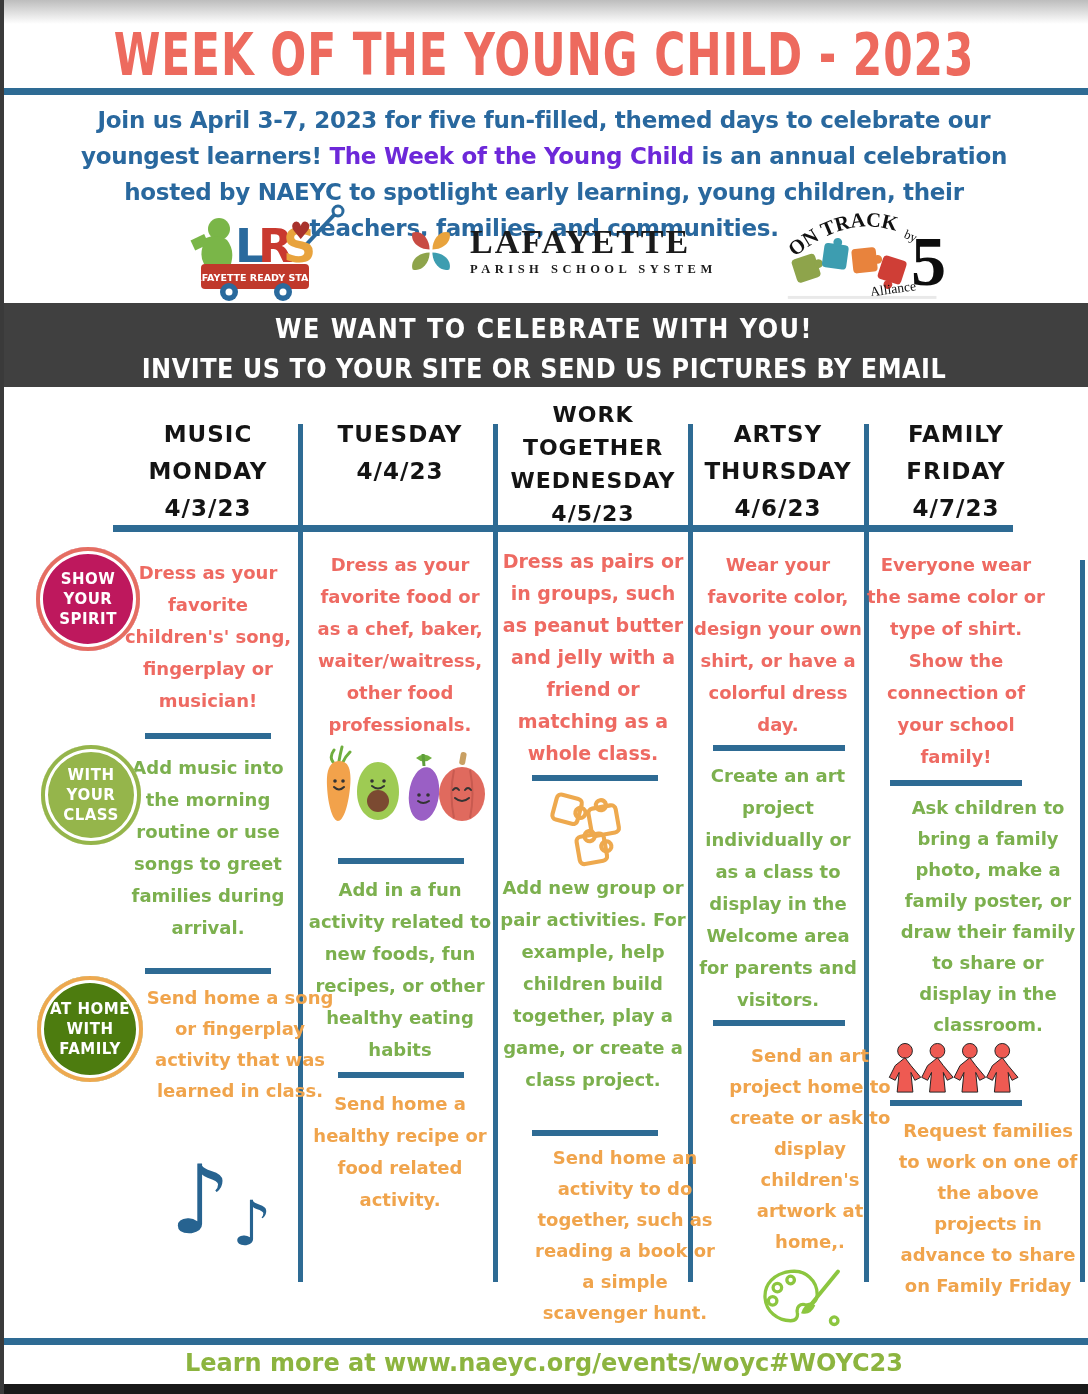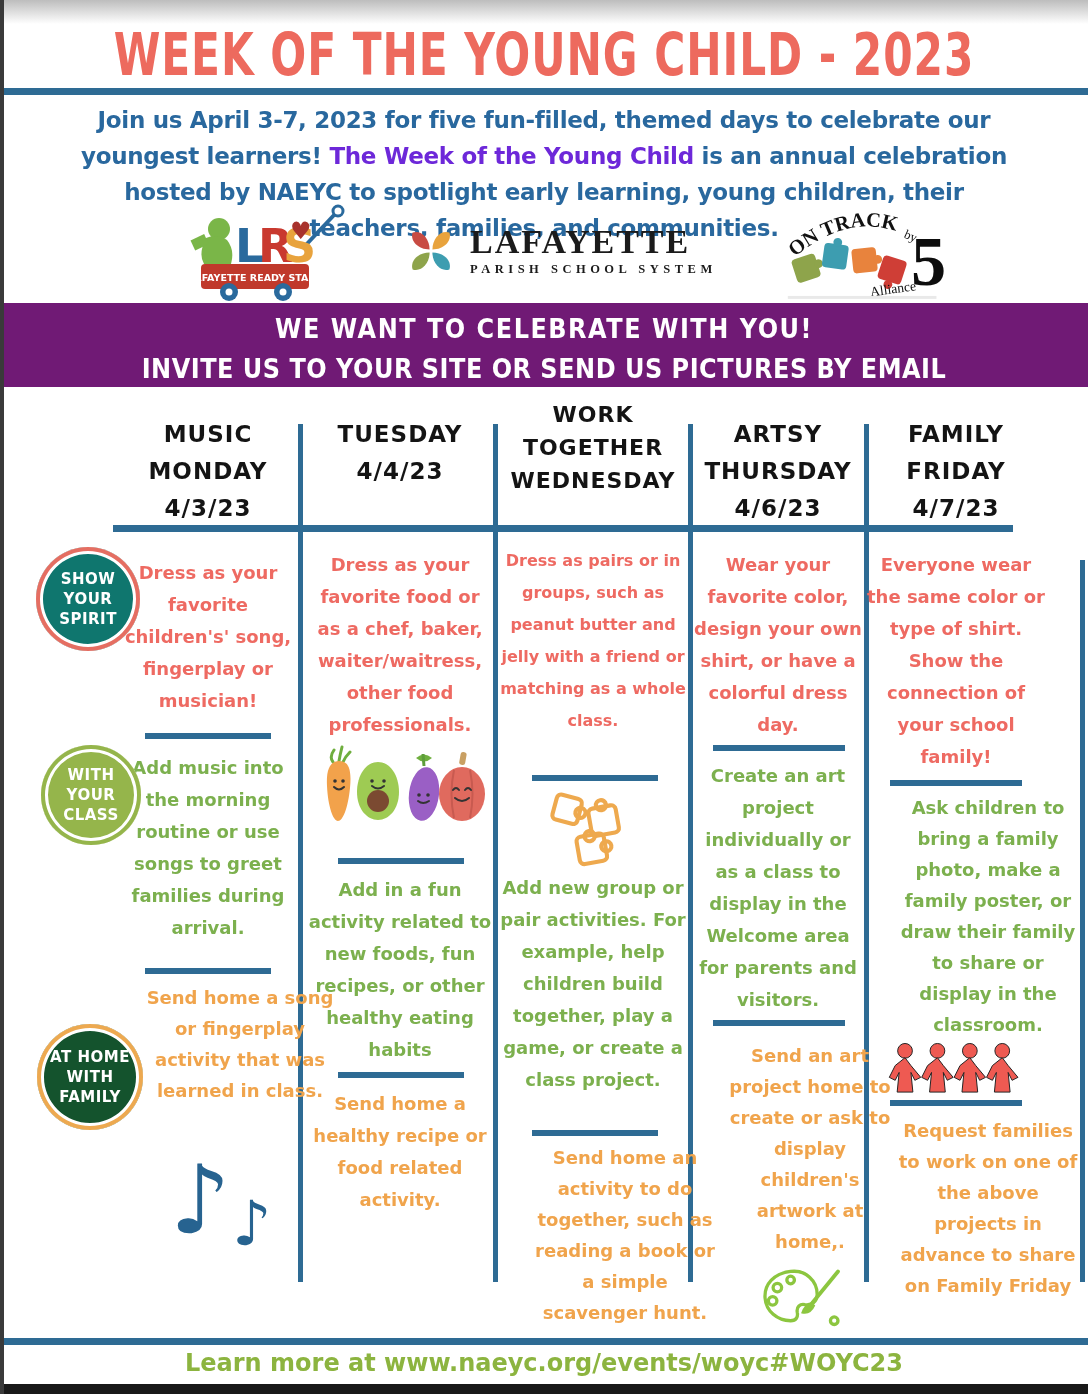--- a/index.html
+++ b/index.html
@@ -9,34 +9,34 @@
   .edge-left{left:0;top:0;width:4px;height:1394px;background:#3a3a3a;z-index:60;}
   .edge-bottom{left:0;top:1384px;width:1088px;height:10px;background:#191919;z-index:55;}
   .top-shade{left:0;top:0;width:1088px;height:24px;background:linear-gradient(180deg,#bdbdbd,rgba(255,255,255,0));z-index:50;}
   .title{left:0;top:20px;width:1088px;text-align:center;color:#ed6a5e;font-weight:800;
          font-size:46px;letter-spacing:1px;transform:scale(.92,1.28);transform-origin:50% 0;}
   .rule{background:#2e6b94;}
   .rule-title{left:0;top:88px;width:1088px;height:7px;}
   .intro{left:64px;top:102px;width:960px;text-align:center;color:#29689e;font-weight:bold;
          font-size:23px;line-height:36px;letter-spacing:-0.3px;}
   .intro .hl{color:#6d28d9;}
-  .banner{left:0;top:303px;width:1088px;height:84px;background:#701a75;color:#fff;text-align:center;}
+  .banner{left:0;top:303px;width:1088px;height:84px;background:#404040;color:#fff;text-align:center;}
   .banner-inner{padding-top:9px;transform:scaleY(1.12);transform-origin:50% 0;font-weight:bold;}
   .banner-l1{font-size:24px;letter-spacing:1.5px;}
   .banner-l2{font-size:24px;letter-spacing:.5px;margin-top:8px;}
   .colhead{position:absolute;text-align:center;color:#141414;font-weight:800;font-size:23px;
            line-height:37px;letter-spacing:1px;}
   .colhead.small{font-size:22px;line-height:33px;}
   .vline{position:absolute;width:5px;background:#2e6b94;top:424px;height:858px;}
   .hrule{position:absolute;height:6px;background:#2e6b94;}
   .badge{position:absolute;border-radius:50%;display:flex;align-items:center;justify-content:center;
          text-align:center;color:#fff;font-weight:bold;font-size:15px;line-height:20px;letter-spacing:.5px;z-index:5;}
   .block{position:absolute;text-align:center;font-weight:bold;font-size:18px;line-height:32px;}
   .tight{line-height:31px;margin-left:32px;}
-  .fs17{font-size:16px;}
+  .fs17{font-size:19px;}
   .t-red{color:#ee6a62;}
   .t-green{color:#7cb04e;}
   .t-orange{color:#f0a44c;}
   .footer-bar{left:0;top:1338px;width:1088px;height:7px;}
   .footer{left:0;top:1349px;width:1088px;text-align:center;color:#8cb43f;font-weight:bold;font-size:24px;}
   .footer .tag{}
   .laf-name{font-family:"Liberation Serif",serif;font-weight:bold;font-size:34px;color:#1b1b1b;letter-spacing:2px;line-height:34px;}
   .laf-sub{font-family:"Liberation Serif",serif;font-weight:bold;font-size:12.5px;color:#1b1b1b;letter-spacing:4.5px;margin-top:3px;}
   .music-note{position:absolute;color:#276390;font-family:"DejaVu Sans",sans-serif;}
   svg text{font-family:"DejaVu Sans",sans-serif;}
@@ -135,54 +135,55 @@
     <div>4/3/23</div>
   </div>
   <div class="colhead" style="left:308px;top:416px;width:184px;">
     <div>TUESDAY</div>
     <div>4/4/23</div>
   </div>
   <div class="colhead small" style="left:498px;top:398px;width:190px;">
     <div>WORK</div>
     <div>TOGETHER</div>
     <div>WEDNESDAY</div>
+    <div>4/5/23</div>
   </div>
   <div class="colhead" style="left:693px;top:416px;width:170px;">
     <div>ARTSY</div>
     <div>THURSDAY</div>
     <div>4/6/23</div>
   </div>
   <div class="colhead" style="left:868px;top:416px;width:176px;">
     <div>FAMILY</div>
     <div>FRIDAY</div>
     <div>4/7/23</div>
   </div>
 
   <div class="hrule" style="left:113px;top:525px;width:900px;height:7px;"></div>
   <div class="vline" style="left:298px;"></div>
   <div class="vline" style="left:493px;"></div>
   <div class="vline" style="left:688px;"></div>
   <div class="vline" style="left:864px;"></div>
   <div class="vline" style="left:1080px;top:560px;height:722px;"></div>
 
-  <div class="badge" style="left:36px;top:547px;width:104px;height:104px;background:#0f766e;box-shadow:inset 0 0 0 4px #e56e62, inset 0 0 0 7px #fff;">
+  <div class="badge" style="left:36px;top:547px;width:104px;height:104px;background:#be185d;box-shadow:inset 0 0 0 4px #e56e62, inset 0 0 0 7px #fff;">
     <div>
         <div>SHOW</div>
         <div>YOUR</div>
         <div>SPIRIT</div>
       </div>
   </div>
   <div class="badge" style="left:41px;top:745px;width:100px;height:100px;background:#95b54b;box-shadow:inset 0 0 0 4px #95b54b, inset 0 0 0 7px #fff;">
     <div>
         <div>WITH</div>
         <div>YOUR</div>
         <div>CLASS</div>
       </div>
   </div>
-  <div class="badge" style="left:37px;top:1024px;width:106px;height:106px;background:#14532d;box-shadow:inset 0 0 0 4px #eda950, inset 0 0 0 7px #fff;justify-content:center;">
+  <div class="badge" style="left:37px;top:976px;width:106px;height:106px;background:#4d7c0f;box-shadow:inset 0 0 0 4px #eda950, inset 0 0 0 7px #fff;justify-content:center;">
     <div>
         <div>AT HOME</div>
         <div>WITH</div>
         <div>FAMILY</div>
       </div>
   </div>
 
   <div class="block t-red" style="left:113px;top:557px;width:190px;">Dress as your favorite children's' song, fingerplay or musician!</div>
   <div class="hrule" style="left:145px;top:733px;width:126px;"></div>
   <div class="block t-green" style="left:113px;top:752px;width:190px;">Add music into the morning routine or use songs to greet families during arrival.</div>

